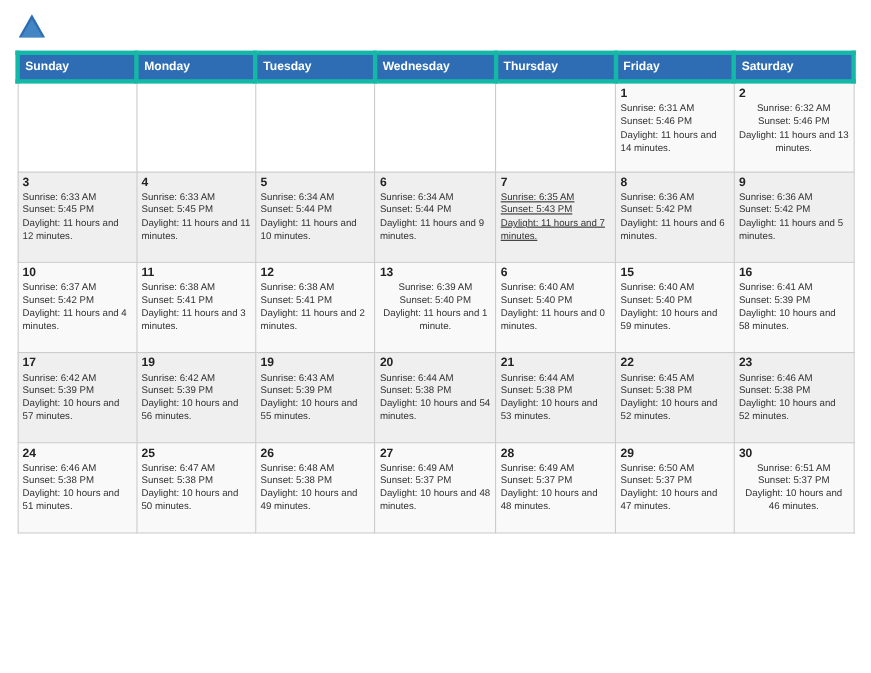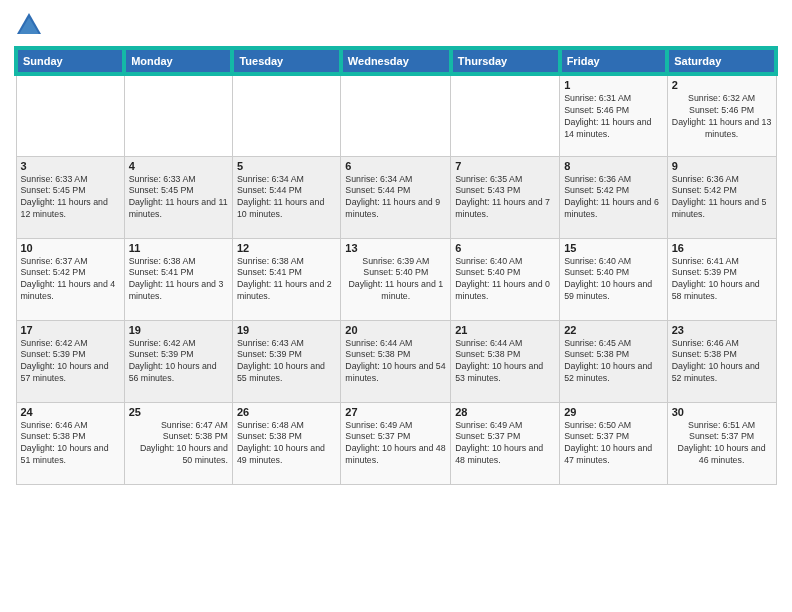--- a/index.html
+++ b/index.html
@@ -173,21 +173,21 @@
 Daylight: 11 hours and 10 minutes.</div>
           </td>
           <td>
             <span class="day-num">6</span>
             <div class="day-info" style="white-space: pre-line;">Sunrise: 6:34 AM
 Sunset: 5:44 PM
 Daylight: 11 hours and 9 minutes.</div>
           </td>
           <td>
             <span class="day-num">7</span>
-            <div class="day-info" style="white-space: pre-line;">Sunrise: 6:35 AM
+            <div class="day-info" style="white-space: pre-line; text-decoration: underline;">Sunrise: 6:35 AM
 Sunset: 5:43 PM
 Daylight: 11 hours and 7 minutes.</div>
           </td>
           <td>
             <span class="day-num">8</span>
             <div class="day-info" style="white-space: pre-line;">Sunrise: 6:36 AM
 Sunset: 5:42 PM
 Daylight: 11 hours and 6 minutes.</div>
           </td>
           <td>
@@ -287,21 +287,21 @@
         </tr>
         <tr>
           <td>
             <span class="day-num">24</span>
             <div class="day-info" style="white-space: pre-line;">Sunrise: 6:46 AM
 Sunset: 5:38 PM
 Daylight: 10 hours and 51 minutes.</div>
           </td>
           <td>
             <span class="day-num">25</span>
-            <div class="day-info" style="white-space: pre-line; text-align: right;">Sunrise: 6:47 AM
+            <div class="day-info" style="white-space: pre-line;">Sunrise: 6:47 AM
 Sunset: 5:38 PM
 Daylight: 10 hours and 50 minutes.</div>
           </td>
           <td>
             <span class="day-num">26</span>
             <div class="day-info" style="white-space: pre-line;">Sunrise: 6:48 AM
 Sunset: 5:38 PM
 Daylight: 10 hours and 49 minutes.</div>
           </td>
           <td>

